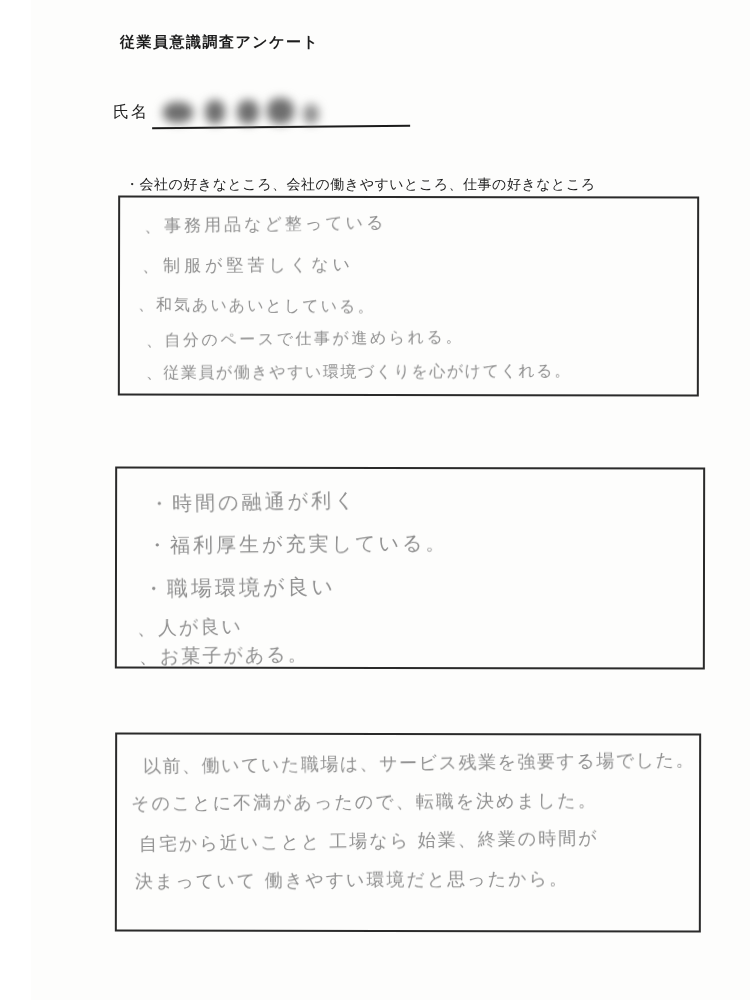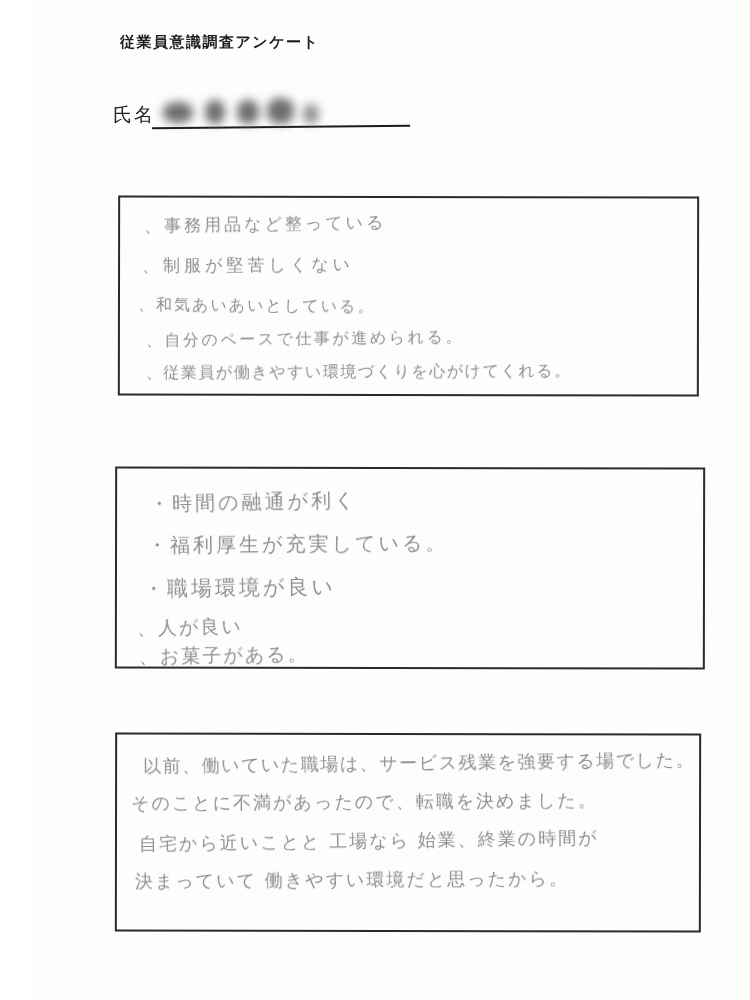--- a/index.html
+++ b/index.html
@@ -15,21 +15,21 @@
     background:#fdfdfc;
     margin-left:31px;
   }
   .doc-title{
     position:absolute;left:89px;top:33px;
     font-size:15px;font-weight:bold;color:#1d1d1d;
     letter-spacing:1.5px;white-space:nowrap;
   }
   .name-label{
     position:absolute;left:82px;top:102px;
-    font-size:19px;color:#222;letter-spacing:2px;white-space:nowrap;
+    font-size:16px;color:#222;letter-spacing:2px;white-space:nowrap;
   }
   .name-underline{
     position:absolute;left:121px;top:104px;width:258px;height:22px;
     border-bottom:2px solid #1b1b1b;
     transform:rotate(-0.6deg);
   }
   .redacted-name{
     position:absolute;left:132px;top:97px;width:165px;height:30px;
     filter:blur(5px);
   }
@@ -90,20 +90,21 @@
   <div class="name-label">氏名</div>
   <div class="name-underline"></div>
   <div class="redacted-name">
     <div class="blob b1"></div>
     <div class="blob b2"></div>
     <div class="blob b3"></div>
     <div class="blob b4"></div>
     <div class="blob b5"></div>
   </div>
 
+  <div class="q-label q1-label">・会社の好きなところ、会社の働きやすいところ、仕事の好きなところ</div>
   <div class="answer-box box1">
     <div class="hw b1l1">、事務用品など整っている</div>
     <div class="hw b1l2">、制服が堅苦しくない</div>
     <div class="hw b1l3">、和気あいあいとしている。</div>
     <div class="hw b1l4">、自分のペースで仕事が進められる。</div>
     <div class="hw b1l5">、従業員が働きやすい環境づくりを心がけてくれる。</div>
   </div>
 
   <div class="answer-box box2">
     <div class="hw b2l1">・時間の融通が利く</div>

